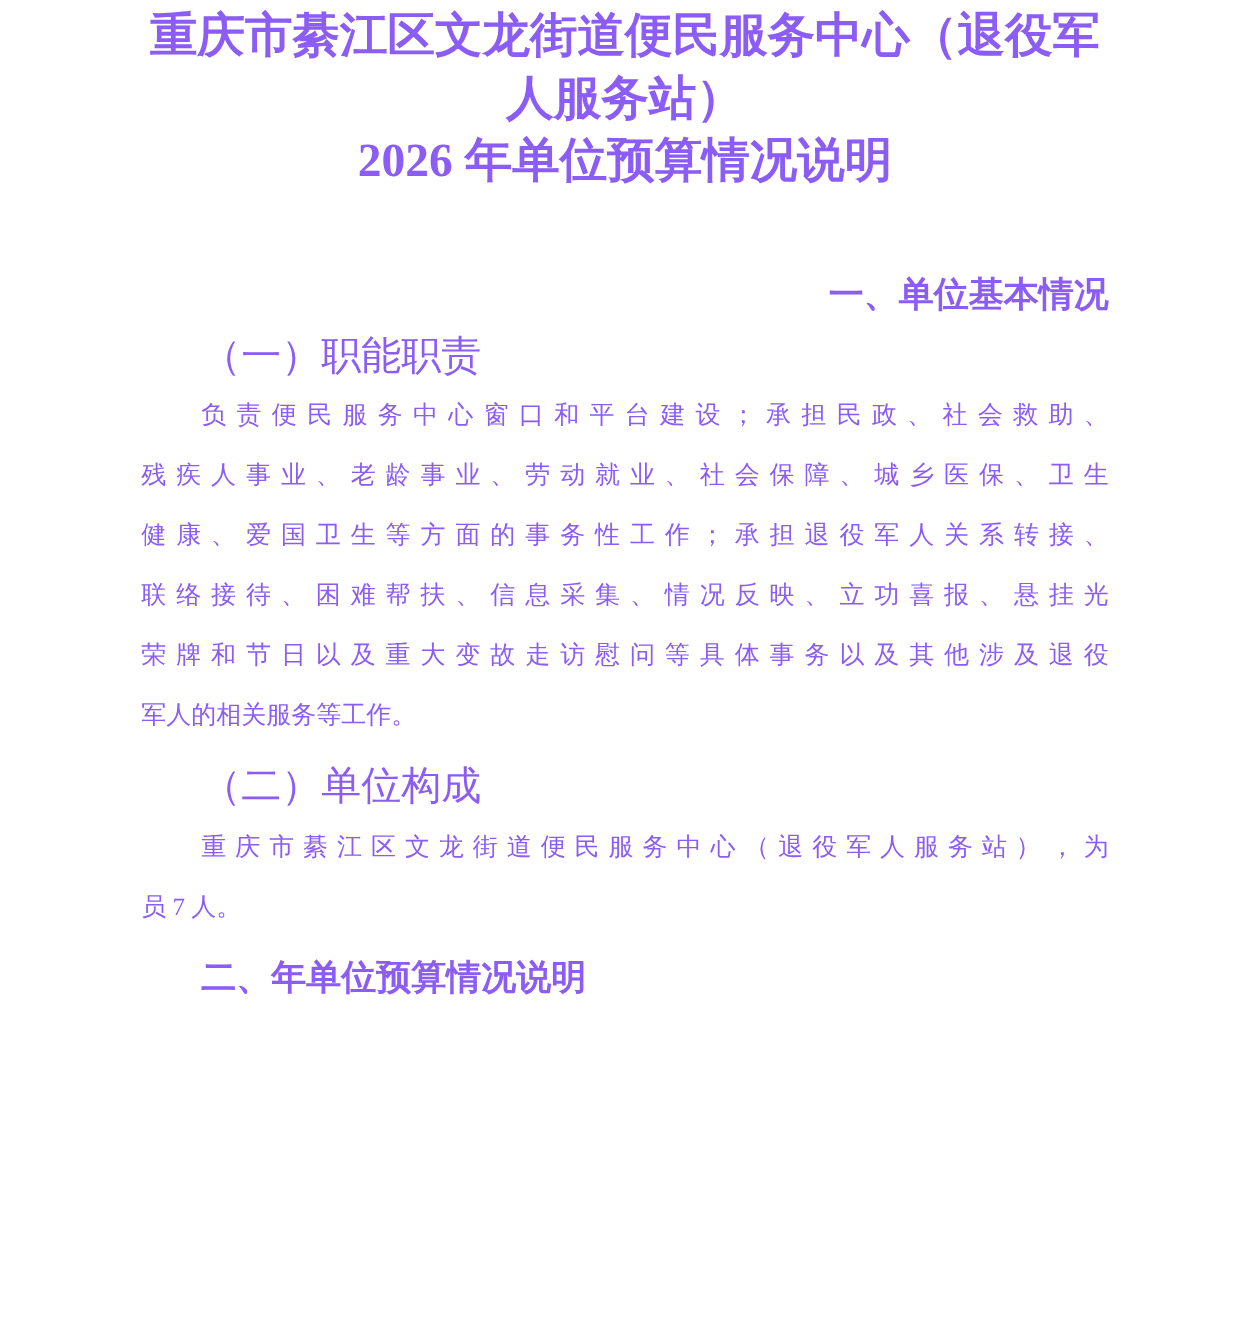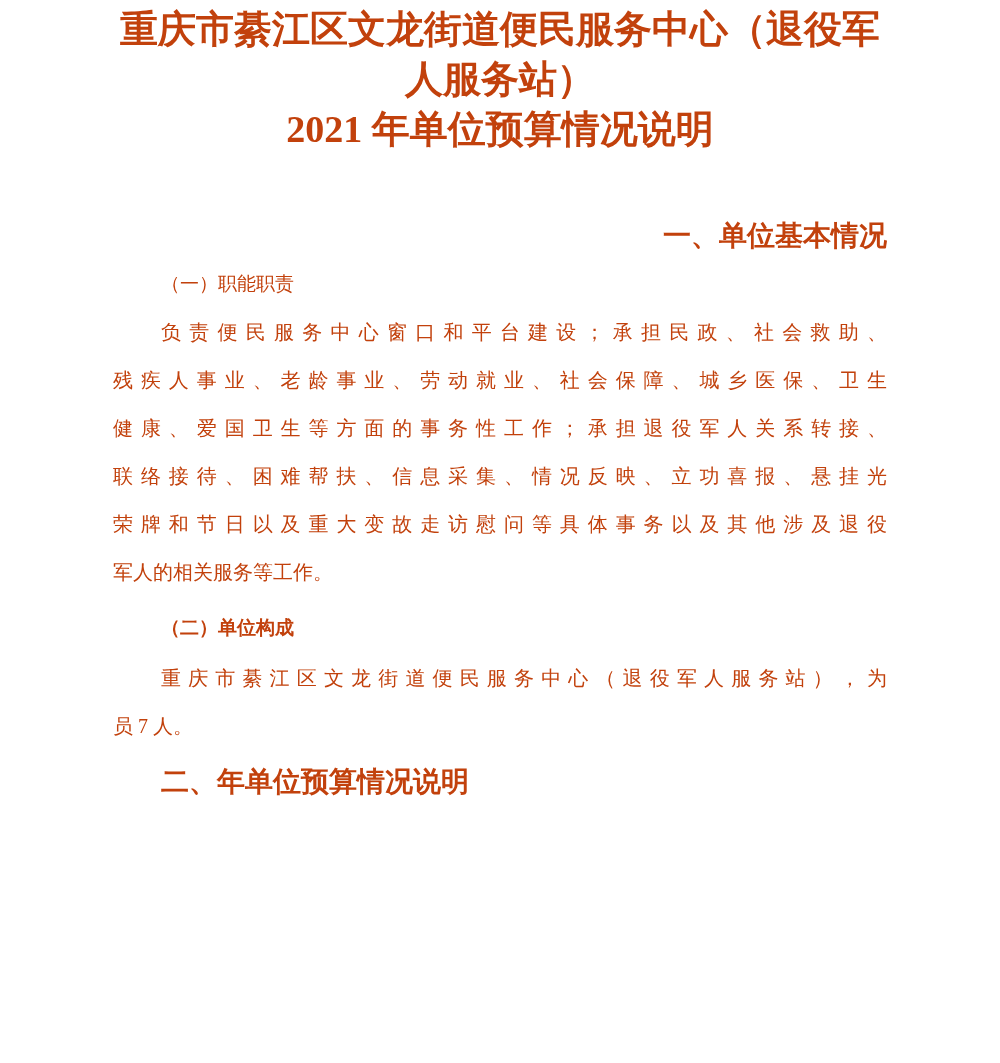--- a/index.html
+++ b/index.html
@@ -13,21 +13,21 @@
     background: #ffffff;
     color: #000000;
   }
   .page {
     box-sizing: border-box;
     width: 1000px;
     height: 1063px;
     padding: 4px 113px 0 113px;
     font-family: "Liberation Serif", "DejaVu Serif", serif;
     font-size: 27px;
-    color: #c2410c;
+    color: #8b5cf6;
   }
   
   .doc-title {
     margin: 0;
     font-family: "Liberation Serif", "DejaVu Serif", serif;
     font-weight: 700;
     font-size: 38px;
     line-height: 50px;
     text-align: center;
   }
@@ -36,50 +36,50 @@
   .h2 {
     font-family: "Liberation Sans", "DejaVu Sans", sans-serif;
     font-weight: 700;
     font-size: 28px;
     line-height: 48px;
     padding-left: 48px;
   }
   .h2-first { margin-top: 58px; text-align: right; }
   
   .sub {
-    font-size: 19px;
+    font-size: 32px;
     line-height: 48px;
     padding-left: 48px;
   }
   
   .para { margin: 0; }
   .line {
     height: 48px;
     line-height: 48px;
     font-size: 20px;
     text-align: justify;
     text-align-last: justify;
     white-space: nowrap;
   }
   .line.indent { padding-left: 48px; }
   .line.last {
     text-align: center;
     text-align-last: left;
   }
-  .mt8 { margin-top: 8px; font-weight: bold; }
+  .mt8 { margin-top: 8px; }
   .mt2 { margin-top: 2px; }
 </style>
 </head>
 <body>
 
 <div class="page">
 
   <h1 class="doc-title">
     <span class="t-line">重庆市綦江区文龙街道便民服务中心（退役军人服务站）</span>
-    <span class="t-line">2021 年单位预算情况说明</span>
+    <span class="t-line">2026 年单位预算情况说明</span>
   </h1>
 
   <div class="h2 h2-first">一、单位基本情况</div>
 
   <div class="sub">（一）职能职责</div>
 
   <div class="para">
     <div class="line indent">负责便民服务中心窗口和平台建设；承担民政、社会救助、</div>
     <div class="line">残疾人事业、老龄事业、劳动就业、社会保障、城乡医保、卫生</div>
     <div class="line">健康、爱国卫生等方面的事务性工作；承担退役军人关系转接、</div>

